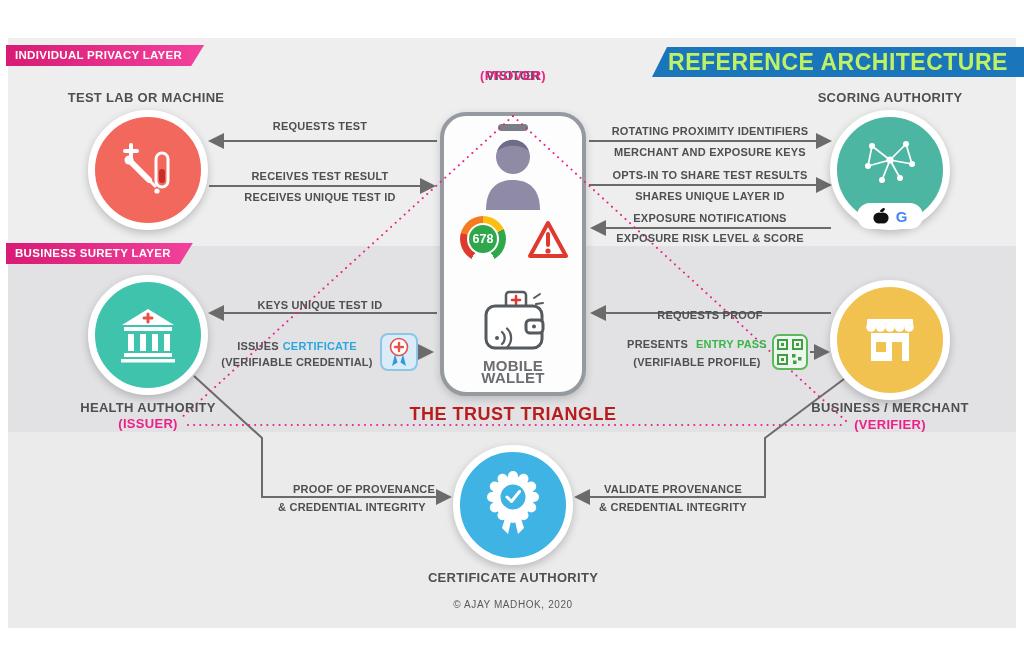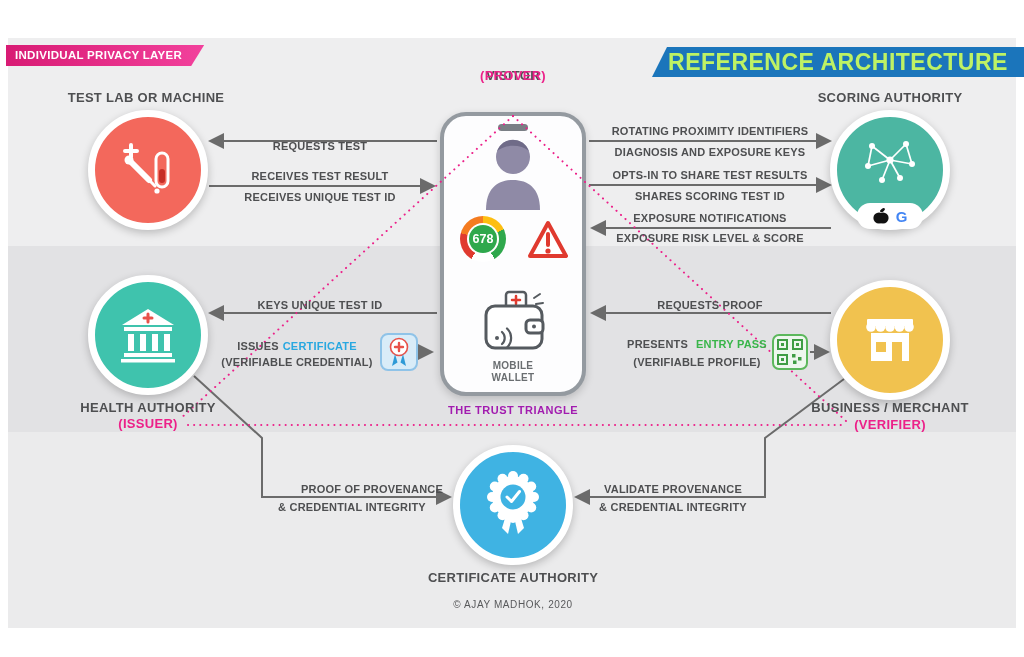--- a/index.html
+++ b/index.html
@@ -31,21 +31,21 @@
     background:#1b75bb;color:#bef264;font-weight:bold;font-size:23px;text-align:center;
     letter-spacing:.5px;z-index:5;clip-path:polygon(15px 0,100% 0,100% 100%,0 100%)}
 
   
   .lbl{position:absolute;transform:translateX(-50%);font-weight:bold;font-size:11px;
     color:#4e4f51;white-space:nowrap;z-index:4;letter-spacing:.2px}
   .node-lbl{font-size:13px;letter-spacing:.3px}
   .role{color:#ec2089}
   .hl-blue{color:#29a8e0;margin-left:4px}
   .hl-green{color:#39b54a;margin-left:8px}
-  .trust-lbl{font-size:11px;color:#a21caf;letter-spacing:.5px}
+  .trust-lbl{font-size:18px;color:#b91c1c;letter-spacing:.5px}
   .footer-lbl{font-weight:normal;font-size:10px;letter-spacing:.6px;color:#58595b}
 
   
   .circle{position:absolute;width:120px;height:120px;border-radius:50%;
     border:7px solid #fff;box-shadow:0 3px 8px rgba(0,0,0,.22);z-index:2;
     display:flex;align-items:center;justify-content:center}
   .c-testlab{left:88px;top:110px;background:#f3685c}
   .c-scoring{left:830px;top:110px;background:#4cb6a2}
   .c-health{left:88px;top:275px;background:#3fc3ad}
   .c-merchant{left:830px;top:280px;background:#f1c24f}
@@ -65,21 +65,21 @@
   .gauge{position:absolute;left:16px;top:100px;width:46px;height:46px;border-radius:50%;
     background:conic-gradient(from 210deg,#e03a2f 0 75deg,#f47b20 75deg 150deg,
       #fdbe11 150deg 215deg,#2fa84c 215deg 300deg,#ffffff 300deg 360deg)}
   .gauge-hole{position:absolute;inset:7px;background:#fff;border-radius:50%}
   .gauge-center{position:absolute;inset:9px;background:#2fa84c;border-radius:50%;
     color:#fff;font-weight:bold;font-size:12.5px;display:flex;align-items:center;
     justify-content:center}
   .warning{position:absolute;left:82px;top:102px}
   .wallet{position:absolute;left:36px;top:174px}
   .wallet-lbl{position:absolute;left:50%;transform:translateX(-50%);top:244px;
-    font-size:10px;font-weight:bold;color:#6a6e71;text-align:center;line-height:12px;
+    font-size:15px;font-weight:bold;color:#6a6e71;text-align:center;line-height:12px;
     letter-spacing:.3px}
 
   
   .cert-badge{position:absolute;left:380px;top:333px;width:38px;height:38px;z-index:3;
     background:#d9ecf8;border:2px solid #8fc3e8;border-radius:8px;
     display:flex;align-items:center;justify-content:center}
   .qr-badge{position:absolute;left:772px;top:334px;width:36px;height:36px;z-index:3;
     background:#eef7ee;border:2.5px solid #5cb85c;border-radius:7px;
     display:flex;align-items:center;justify-content:center}
 </style>
@@ -115,20 +115,21 @@
 
   <svg class="overlay dotted-layer" viewBox="0 0 1024 657">
     <g stroke="#ec2089" stroke-width="2" fill="none" stroke-linecap="round" stroke-dasharray="0.1 6">
       <path d="M513 116 L180 419"></path>
       <path d="M513 116 L846 421"></path>
       <path d="M188 425 L842 425"></path>
     </g>
   </svg>
 
   <div class="layer-banner banner-individual">INDIVIDUAL PRIVACY LAYER</div>
+  <div class="layer-banner banner-business">BUSINESS SURETY LAYER</div>
   <div class="title-banner">REFERENCE ARCHITECTURE</div>
 
   <div class="phone">
     <div class="notch"></div>
     <svg class="avatar" width="70" height="76" viewBox="0 0 70 76">
       <circle cx="35" cy="23" r="17" fill="#8f8aa6"></circle>
       <path d="M8 76 C8 54 20 46 35 46 C50 46 62 54 62 76 Z" fill="#8f8aa6"></path>
       <path d="M19 17 a17 17 0 0 1 32 0 c-8 -7 -24 -7 -32 0 z" fill="#6f6b88"></path>
     </svg>
     <div class="gauge">
@@ -283,41 +284,41 @@
   <div class="lbl node-lbl" style="left:146px;top:90px">TEST LAB OR MACHINE</div>
   <div class="lbl node-lbl" style="left:890px;top:90px">SCORING AUTHORITY</div>
   <div class="lbl node-lbl" style="left:148px;top:400px">HEALTH AUTHORITY</div>
   <div class="lbl node-lbl role" style="left:148px;top:416px">(ISSUER)</div>
   <div class="lbl node-lbl" style="left:890px;top:400px">BUSINESS / MERCHANT</div>
   <div class="lbl node-lbl role" style="left:890px;top:417px">(VERIFIER)</div>
   <div class="lbl node-lbl" style="left:513px;top:570px">CERTIFICATE AUTHORITY</div>
   <div class="lbl trust-lbl" style="left:513px;top:404px">THE TRUST TRIANGLE</div>
   <div class="lbl footer-lbl" style="left:513px;top:599px">© AJAY MADHOK, 2020</div>
 
-  <div class="lbl" style="left:320px;top:140px">REQUESTS TEST</div>
+  <div class="lbl" style="left:320px;top:120px">REQUESTS TEST</div>
   <div class="lbl" style="left:320px;top:170px">RECEIVES TEST RESULT</div>
   <div class="lbl" style="left:320px;top:191px">RECEIVES UNIQUE TEST ID</div>
 
   <div class="lbl" style="left:710px;top:125px">ROTATING PROXIMITY IDENTIFIERS</div>
-  <div class="lbl" style="left:710px;top:146px">DIAGNOSIS AND EXPOSURE KEYS</div>
+  <div class="lbl" style="left:710px;top:146px">MERCHANT AND EXPOSURE KEYS</div>
   <div class="lbl" style="left:710px;top:169px">OPTS-IN TO SHARE TEST RESULTS</div>
-  <div class="lbl" style="left:710px;top:190px">SHARES SCORING TEST ID</div>
+  <div class="lbl" style="left:710px;top:190px">SHARES UNIQUE LAYER ID</div>
   <div class="lbl" style="left:710px;top:212px">EXPOSURE NOTIFICATIONS</div>
   <div class="lbl" style="left:710px;top:232px">EXPOSURE RISK LEVEL &amp; SCORE</div>
 
   <div class="lbl" style="left:320px;top:299px">KEYS UNIQUE TEST ID</div>
   <div class="lbl" style="left:297px;top:340px">
     <span>ISSUES</span><span class="hl-blue">CERTIFICATE</span>
   </div>
   <div class="lbl" style="left:297px;top:356px">(VERIFIABLE CREDENTIAL)</div>
 
-  <div class="lbl" style="left:710px;top:299px">REQUESTS PROOF</div>
+  <div class="lbl" style="left:710px;top:309px">REQUESTS PROOF</div>
   <div class="lbl" style="left:697px;top:338px">
     <span>PRESENTS</span><span class="hl-green">ENTRY PASS</span>
   </div>
   <div class="lbl" style="left:697px;top:356px">(VERIFIABLE PROFILE)</div>
 
-  <div class="lbl" style="left:372px;top:483px">PROOF OF  PROVENANCE</div>
+  <div class="lbl" style="left:364px;top:483px">PROOF OF  PROVENANCE</div>
   <div class="lbl" style="left:352px;top:501px">&amp; CREDENTIAL INTEGRITY</div>
   <div class="lbl" style="left:673px;top:483px">VALIDATE PROVENANCE</div>
   <div class="lbl" style="left:673px;top:501px">&amp; CREDENTIAL INTEGRITY</div>
 
 </div>
 
 </body></html>

